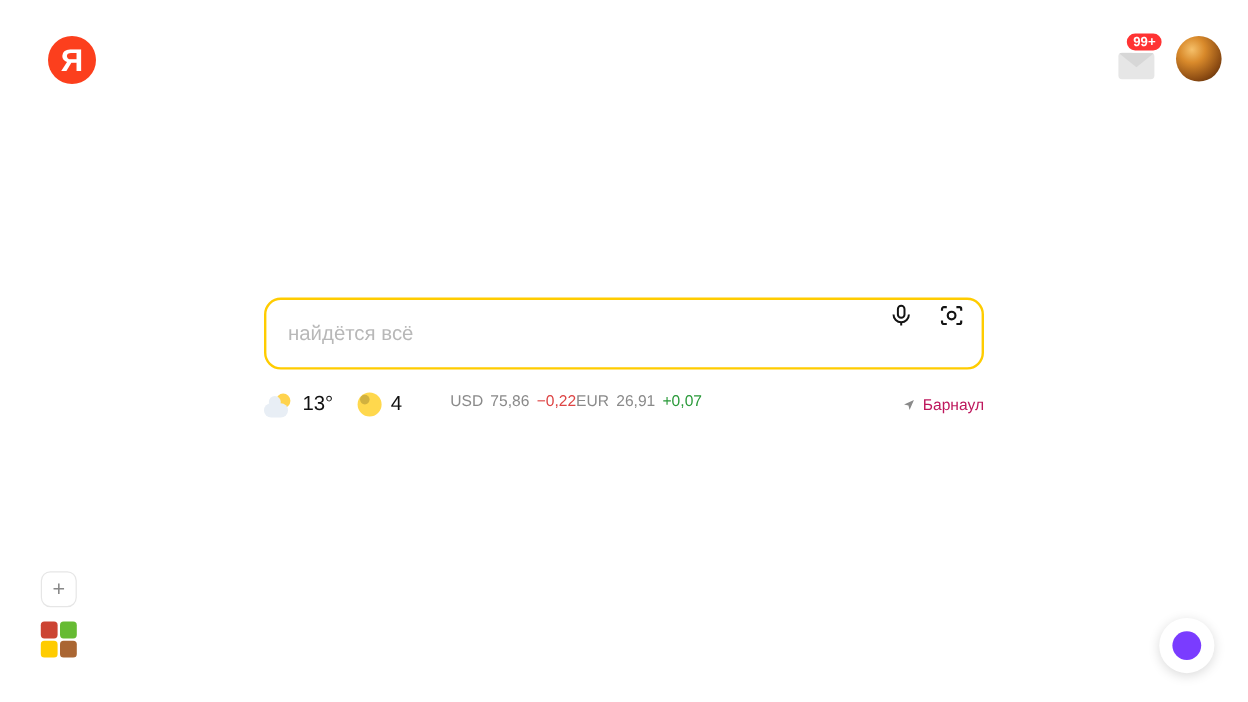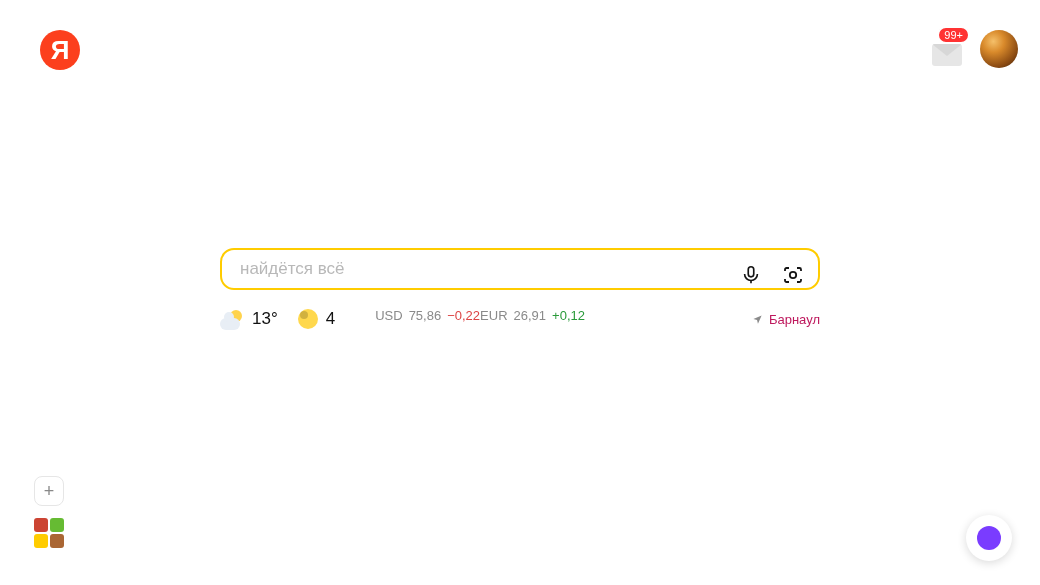--- a/index.html
+++ b/index.html
@@ -10,30 +10,30 @@
           background:#fc3f1d;display:flex;align-items:center;justify-content:center;
           color:#fff;font-weight:bold;font-size:26px;cursor:pointer}
 
     
     .tr{position:absolute;top:30px;right:22px;display:flex;align-items:center;gap:14px}
     .mail{position:relative;width:38px;height:34px;cursor:pointer;display:flex;align-items:flex-end;justify-content:center}
     .mail-env{width:30px;height:22px;background:#e6e6e6;border-radius:3px;position:relative;overflow:hidden}
     .mail-env::before{content:"";position:absolute;top:0;left:0;right:0;border-left:15px solid transparent;
       border-right:15px solid transparent;border-top:12px solid #d7d7d7}
     .badge{position:absolute;top:-6px;right:-4px;min-width:26px;height:18px;padding:0 5px;border-radius:9px;
-           background:#ff3333;color:#fff;font-size:11px;font-weight:normal;display:flex;
+           background:#ff3333;color:#fff;font-size:11px;font-weight:bold;display:flex;
            align-items:center;justify-content:center;border:2px solid #fff}
     .avatar{width:38px;height:38px;border-radius:50%;
             background:radial-gradient(circle at 35% 30%,#f5c06a 0%,#d98a2b 30%,#8a4a12 70%,#3a1e08 100%);
             cursor:pointer}
 
     
     .center{position:absolute;left:220px;top:248px;width:600px}
-    .search-wrap{width:600px;height:42px;border:2px solid #ffcc00;border-radius:14px;
-                 display:flex;align-items:flex-end;padding:0 12px 0 18px;background:#fff}
+    .search-wrap{width:600px;height:60px;border:2px solid #ffcc00;border-radius:14px;
+                 display:flex;align-items:flex-start;padding:0 12px 0 18px;background:#fff}
     .search-input{flex:1;height:100%;border:none;outline:none;font-size:17px;color:#333;background:transparent}
     .search-input::placeholder{color:#b8b8b8}
     .sicons{display:flex;align-items:center;gap:16px}
     .sicon{width:26px;height:26px;display:flex;align-items:center;justify-content:center;cursor:pointer;color:#141414}
 
     
     .info{margin-top:18px;width:600px;display:flex;font-size:13px;color:#8a8a8a}
     .weather{display:flex;align-items:center;gap:8px;cursor:pointer}
     .wicon{width:24px;height:22px;position:relative}
     .wsun{position:absolute;top:2px;right:2px;width:12px;height:12px;border-radius:50%;background:#ffd34d}
@@ -118,21 +118,21 @@
     </div>
 
     <div class="cur">
       <span>USD</span>
       <span>75,86</span>
       <span class="neg">−0,22</span>
     </div>
     <div class="cur" style="margin-left:0">
       <span>EUR</span>
       <span>26,91</span>
-      <span class="pos">+0,12</span>
+      <span class="pos">+0,07</span>
     </div>
 
     <div class="loc">
       <svg width="11" height="11" viewBox="0 0 24 24" fill="#8a8a8a">
         <path d="M21 3L3 11l8 2 2 8z"></path>
       </svg>
       <span>Барнаул</span>
     </div>
   </div>
 </div>

